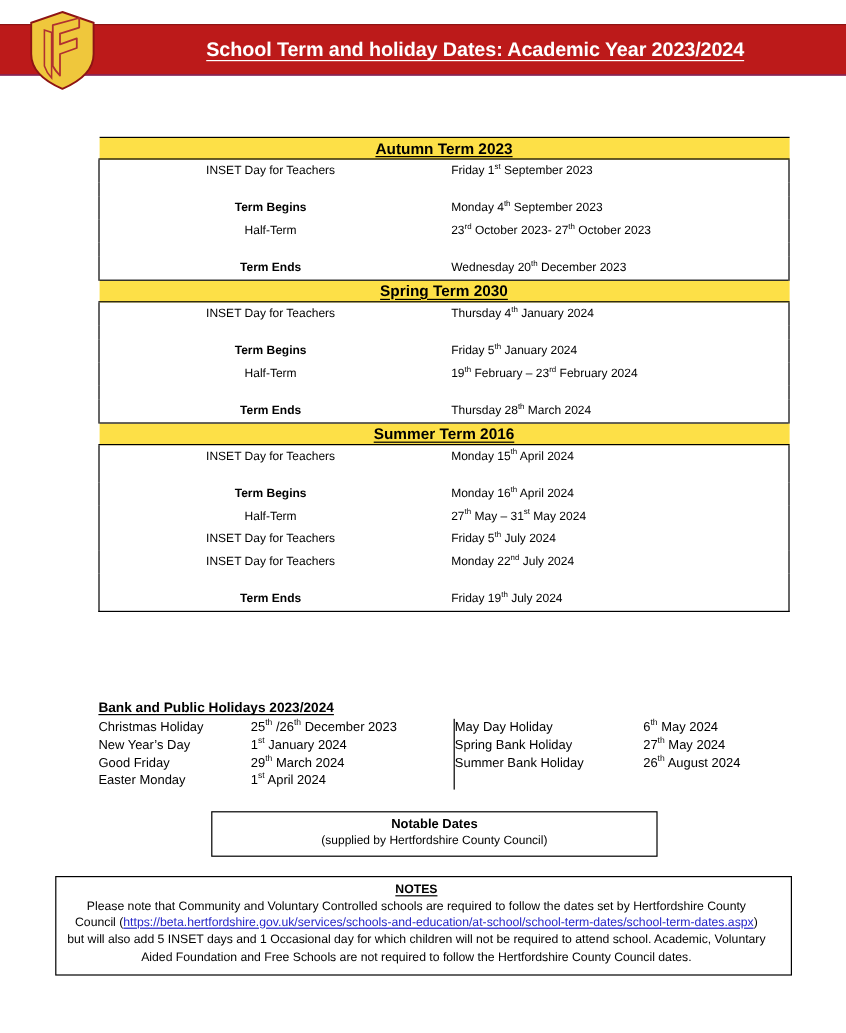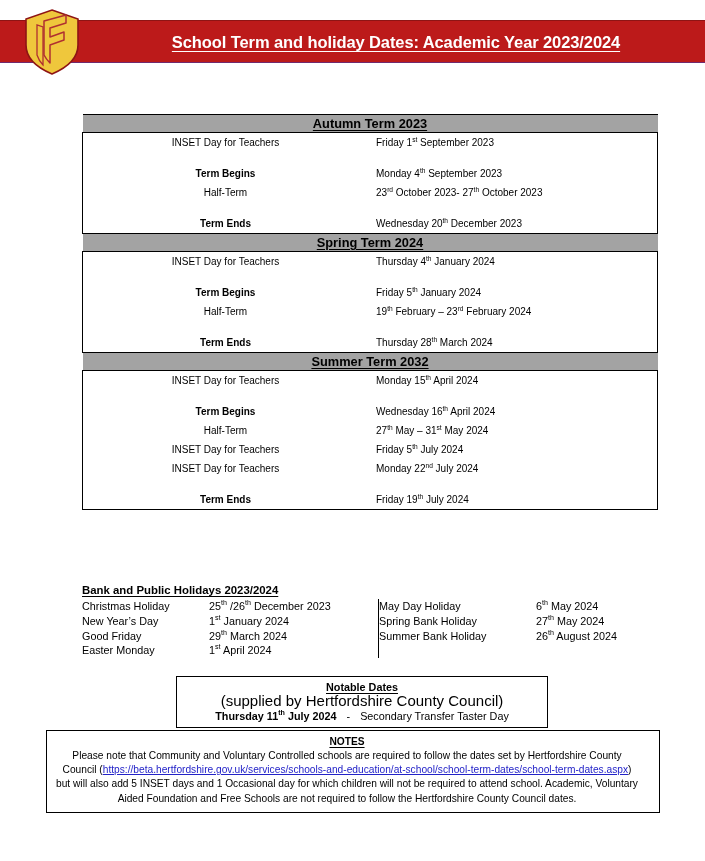--- a/index.html
+++ b/index.html
@@ -66,21 +66,21 @@
     border-collapse: collapse;
     table-layout: fixed;
   }
   .term-table td {
     padding: 0;
     font-size: 10px;
     line-height: 19px;
     vertical-align: middle;
   }
   .term-table tr.section td {
-    background: #a3a3a3;
+    background: #fde047;
     text-align: center;
     font-weight: bold;
     font-size: 12.8px;
     border-top: 1.4px solid #000;
     border-bottom: 1.4px solid #000;
     line-height: 17px;
     height: 17px;
   }
   .term-table tr.section td span {
     text-decoration: underline;
@@ -155,25 +155,24 @@
     box-sizing: border-box;
     padding: 3px 4px 4px 4px;
     text-align: center;
   }
   .notable-title {
     font-size: 10.8px;
     font-weight: bold;
     line-height: 14px;
   }
   .notable-title span {
-    text-decoration: underline;
     text-underline-offset: 2px;
   }
   .notable-sub {
-    font-size: 15px;
+    font-size: 10px;
     line-height: 14.5px;
   }
   .notable-row {
     font-size: 10.8px;
     line-height: 14.5px;
   }
   .notable-row .nd-date { font-weight: bold; }
   .notable-row .nd-sep { padding: 0 10px; }
 
   
@@ -246,21 +245,21 @@
     <tr class="spacer">
         <td class="lbl"></td>
         <td class="val"></td>
       </tr>
     <tr>
       <td class="lbl bold">Term Ends</td>
       <td class="val"><span>Wednesday 20</span><sup>th</sup><span> December 2023</span></td>
     </tr>
 
     <tr class="section">
-      <td colspan="2"><span>Spring Term 2024</span></td>
+      <td colspan="2"><span>Spring Term 2030</span></td>
     </tr>
     <tr>
       <td class="lbl">INSET Day for Teachers</td>
       <td class="val"><span>Thursday 4</span><sup>th</sup><span> January 2024</span></td>
     </tr>
     <tr class="spacer">
         <td class="lbl"></td>
         <td class="val"></td>
       </tr>
     <tr>
@@ -274,33 +273,33 @@
     <tr class="spacer">
         <td class="lbl"></td>
         <td class="val"></td>
       </tr>
     <tr>
       <td class="lbl bold">Term Ends</td>
       <td class="val"><span>Thursday 28</span><sup>th</sup><span> March 2024</span></td>
     </tr>
 
     <tr class="section">
-      <td colspan="2"><span>Summer Term 2032</span></td>
+      <td colspan="2"><span>Summer Term 2016</span></td>
     </tr>
     <tr>
       <td class="lbl">INSET Day for Teachers</td>
       <td class="val"><span>Monday 15</span><sup>th</sup><span> April 2024</span></td>
     </tr>
     <tr class="spacer">
         <td class="lbl"></td>
         <td class="val"></td>
       </tr>
     <tr>
       <td class="lbl bold">Term Begins</td>
-      <td class="val"><span>Wednesday 16</span><sup>th</sup><span>  April 2024</span></td>
+      <td class="val"><span>Monday 16</span><sup>th</sup><span>  April 2024</span></td>
     </tr>
     <tr>
       <td class="lbl">Half-Term</td>
       <td class="val"><span>27</span><sup>th</sup><span> May – 31</span><sup>st</sup><span> May 2024</span></td>
     </tr>
     <tr>
       <td class="lbl">INSET Day for Teachers</td>
       <td class="val"><span>Friday 5</span><sup>th</sup><span> July 2024</span></td>
     </tr>
     <tr>
@@ -352,21 +351,18 @@
         <div class="bh-name">Summer Bank Holiday</div>
         <div class="bh-date"><span>26</span><sup>th</sup><span> August 2024</span></div>
       </div>
     </div>
   </div>
 </div>
 
 <div class="notable">
   <div class="notable-title"><span>Notable Dates</span></div>
   <div class="notable-sub">(supplied by Hertfordshire County Council)</div>
-  <div class="notable-row">
-    <span class="nd-date"><span>Thursday 11</span><sup>th</sup><span> July 2024</span></span><span class="nd-sep">-</span><span>Secondary Transfer Taster Day</span>
-  </div>
 </div>
 
 <div class="notes">
   <div class="notes-title"><span>NOTES</span></div>
   <div class="notes-body"><span>Please note that Community and Voluntary Controlled schools are required to follow the dates set by Hertfordshire County Council</span> <span>(</span><a class="notes-link" href="#">https://beta.hertfordshire.gov.uk/services/schools-and-education/at-school/school-term-dates/school-term-dates.aspx</a><span>)</span><span> but will also add   5 INSET days and 1 Occasional day for which children will not be required to attend school.  Academic, Voluntary Aided Foundation and Free Schools are not required to follow the Hertfordshire County Council dates.</span></div>
 </div>
 
 </body></html>

